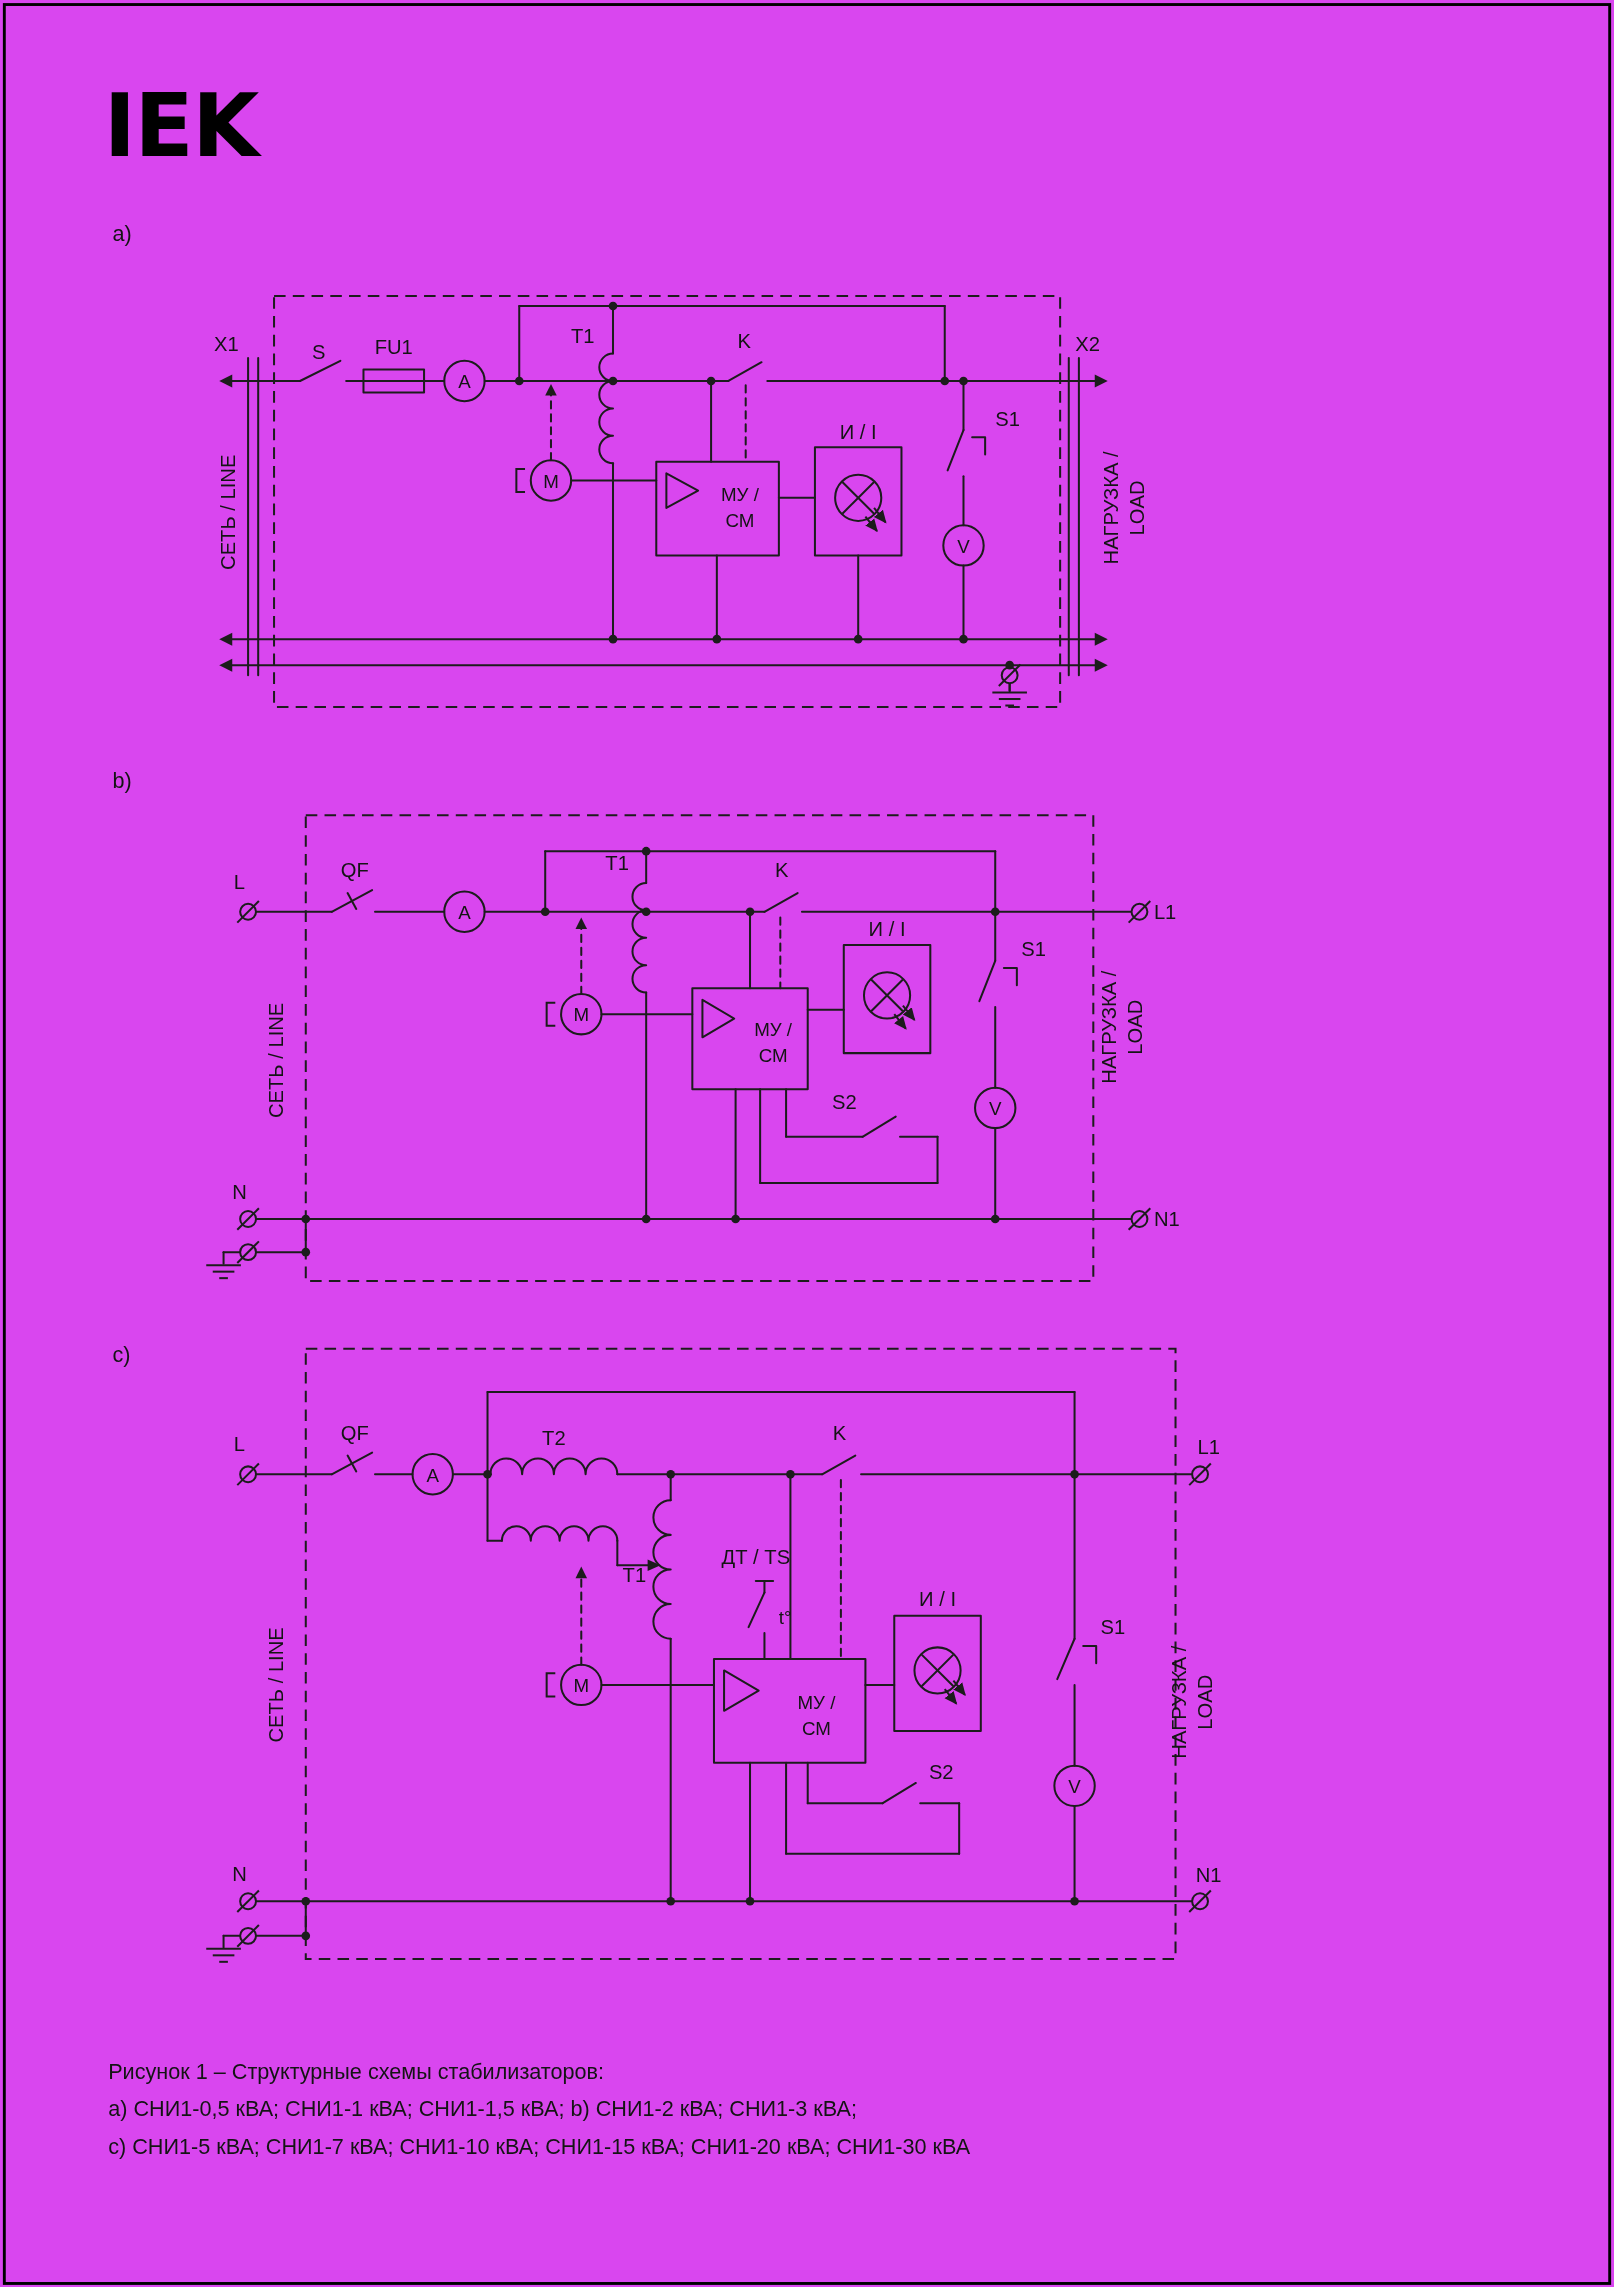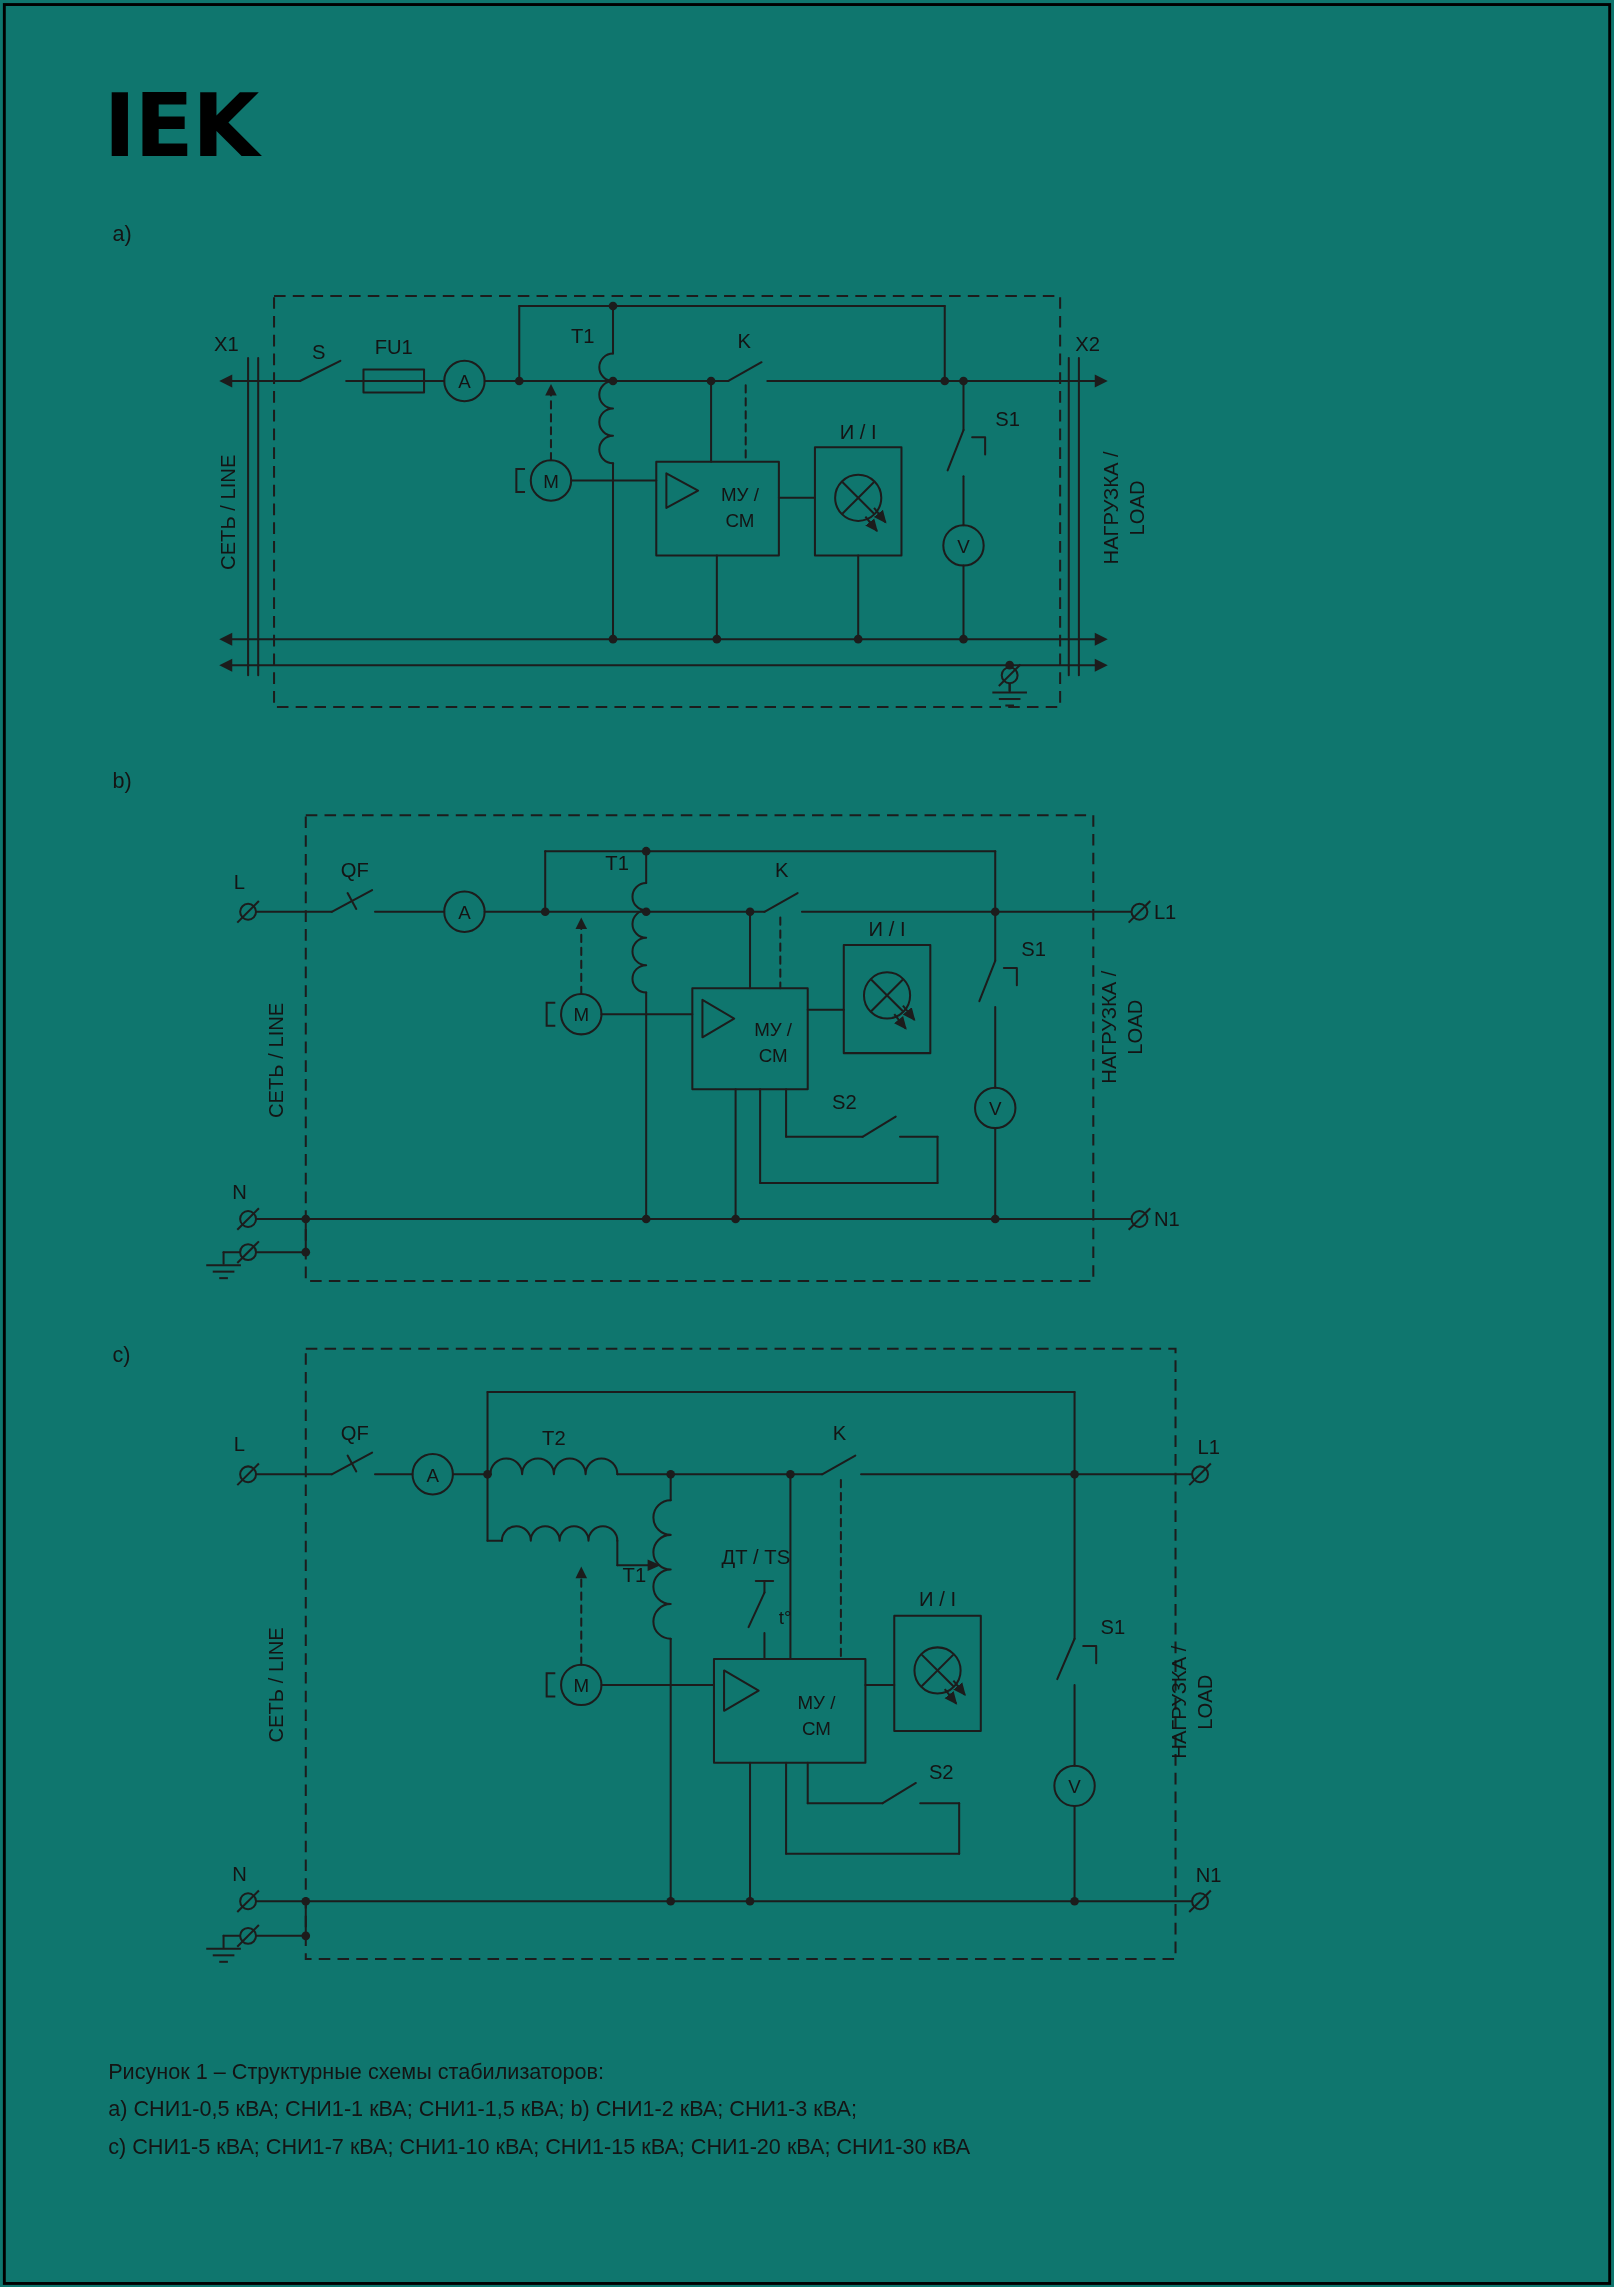--- a/index.html
+++ b/index.html
@@ -1,16 +1,16 @@
 <!DOCTYPE html>
 <html style="font-size:14.8px"><head>
 <meta charset="utf-8">
 <style>
   html,body{margin:0;padding:0;background:#e8e8e8;}
-  #page{position:relative;width:1614px;height:2288px;background:#0f766e;overflow:hidden;}
+  #page{position:relative;width:1614px;height:2288px;background:#d946ef;overflow:hidden;}
   svg{position:absolute;top:0;left:0;}
   .w{stroke:#1c1c1c;stroke-width:1.4;fill:none;stroke-linecap:round;stroke-linejoin:round;}
   .dsh{stroke-dasharray:5 4;}
   .bx{stroke:#1c1c1c;stroke-width:1.4;fill:none;stroke-dasharray:8 5;}
   .f{fill:#1c1c1c;stroke:none;}
   .t{font-family:"Liberation Sans",sans-serif;font-size:14px;fill:#141414;text-anchor:middle;}
   .ts{font-size:13px;}
   .tst{text-anchor:start;}
   .ten{text-anchor:end;}
   .cap{font-family:"Liberation Sans",sans-serif;font-size:15px;fill:#141414;text-anchor:start;}

